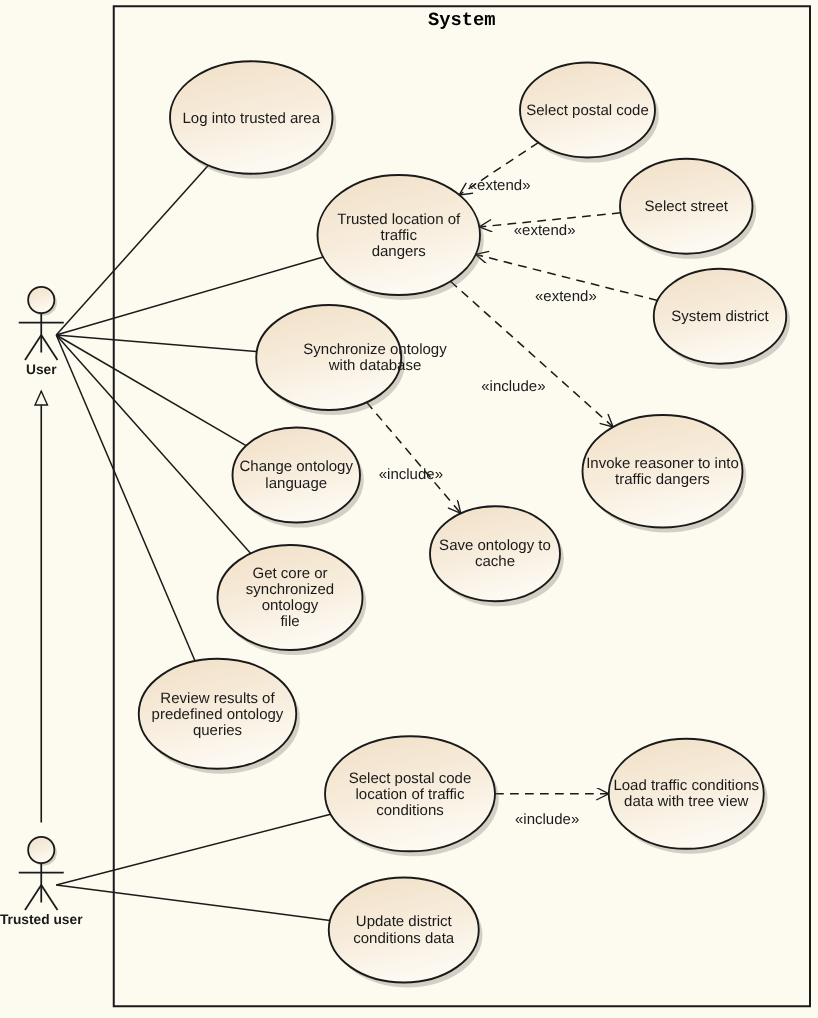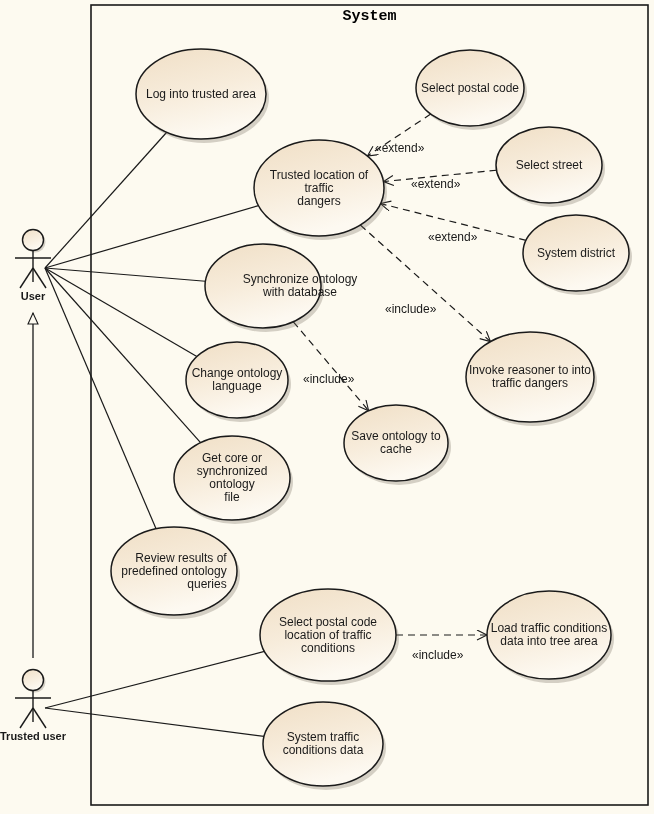--- a/index.html
+++ b/index.html
@@ -160,33 +160,33 @@
       <div class="uc-label" style="left: 523px; top: 215px; width: 106px; height: 76px;">System district</div>
       <div class="uc-label" style="left: 254px; top: 140px; width: 130px; height: 96px;">Trusted location of traffic
 dangers</div>
       <div class="uc-label" style="left: 205px; top: 244px; width: 116px; height: 84px; margin-left: 37px;">Synchronize ontology
 with database</div>
       <div class="uc-label" style="left: 186px; top: 342px; width: 102px; height: 76px;">Change ontology
 language</div>
       <div class="uc-label" style="left: 174px; top: 436px; width: 116px; height: 84px;">Get core or
 synchronized ontology
 file</div>
-      <div class="uc-label" style="left: 111px; top: 527px; width: 126px; height: 88px; text-align: right;">Review results of
+      <div class="uc-label" style="left: 111px; top: 527px; width: 126px; height: 88px;">Review results of
 predefined ontology
 queries</div>
       <div class="uc-label" style="left: 344px; top: 405px; width: 104px; height: 76px;">Save ontology to
 cache</div>
       <div class="uc-label" style="left: 466px; top: 332px; width: 128px; height: 90px;">Invoke reasoner to into
 traffic dangers</div>
       <div class="uc-label" style="left: 260px; top: 589px; width: 136px; height: 92px;">Select postal code
 location of traffic
 conditions</div>
       <div class="uc-label" style="left: 487px; top: 591px; width: 124px; height: 88px;">Load traffic conditions
-data into tree area</div>
-      <div class="uc-label" style="left: 263px; top: 702px; width: 120px; height: 84px;">System traffic
+data with tree view</div>
+      <div class="uc-label" style="left: 263px; top: 702px; width: 120px; height: 84px;">Update district
 conditions data</div>
       <div class="stereo-label" style="left: 375px; top: 141px;">«extend»</div>
       <div class="stereo-label" style="left: 411px; top: 177px;">«extend»</div>
       <div class="stereo-label" style="left: 428px; top: 230px;">«extend»</div>
       <div class="stereo-label" style="left: 385px; top: 302px;">«include»</div>
       <div class="stereo-label" style="left: 303px; top: 372px;">«include»</div>
       <div class="stereo-label" style="left: 412px; top: 648px;">«include»</div>
       <div class="actor-label" style="left: -27px; top: 290px; width: 120px;">User</div>
       <div class="actor-label" style="left: -27px; top: 730px; width: 120px;">Trusted user</div>
     </div>

